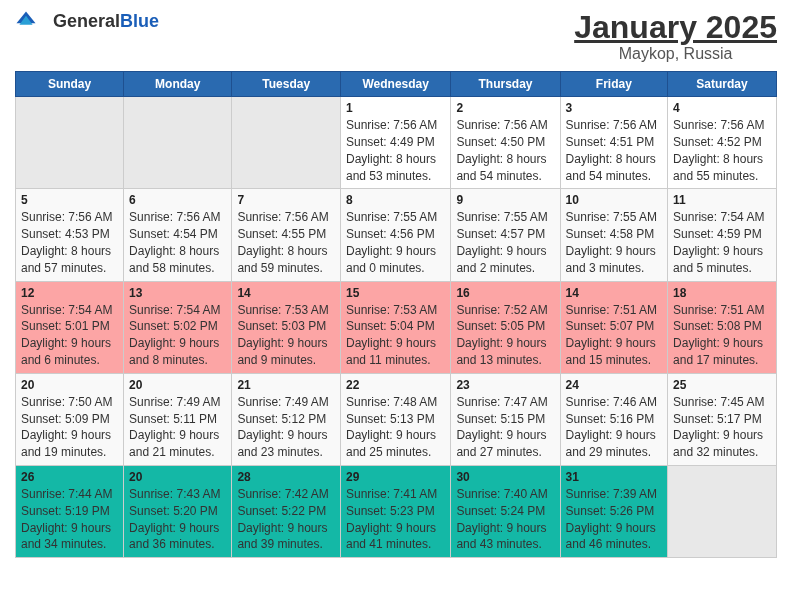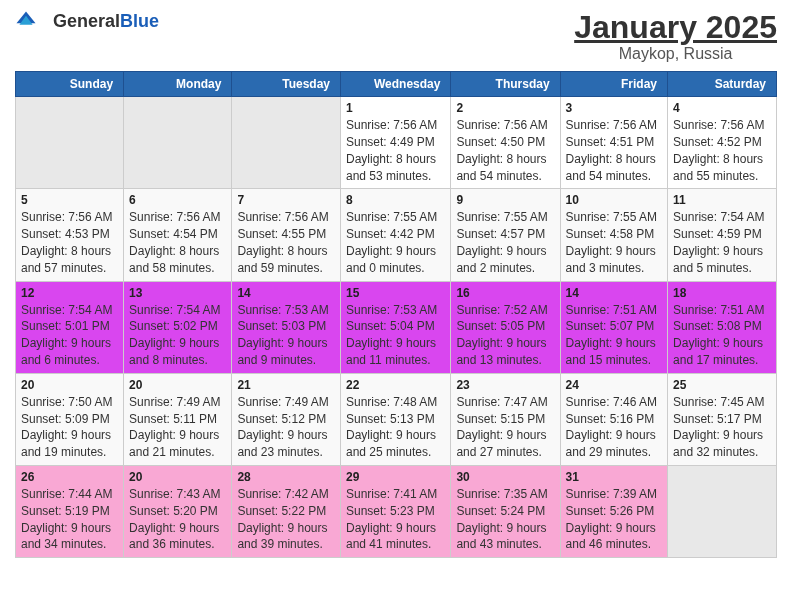--- a/index.html
+++ b/index.html
@@ -57,21 +57,21 @@
       width: 100%;
       border-collapse: collapse;
       border: 1px solid #ccc;
     }
     .calendar th {
       background: #2a6ab0;
       color: #fff;
       font-size: 12px;
       font-weight: bold;
       padding: 5px 10px;
-      text-align: right;
+      text-align: center;
       border: 1px solid #1e5090;
     }
     .calendar td {
       width: 113px;
       min-height: 80px;
       vertical-align: top;
       border: 1px solid #ccc;
       padding: 4px 5px;
       font-size: 10px;
       color: #333;
@@ -90,23 +90,23 @@
       color: #222;
     }
     .day-info {
       line-height: 1.4;
       font-size: 12px;
       color: #333;
     }
     
     .row-1 td { background: #fff; }
     .row-2 td { background: #efefef; }
-    .row-3 td { background: #d946ef; }
+    .row-3 td { background: #fca5a5; }
     .row-4 td { background: #efefef; }
-    .row-5 td { background: #f9a8d4; }
+    .row-5 td { background: #14b8a6; }
     .row-1 td.empty, .row-2 td.empty, .row-3 td.empty, .row-4 td.empty, .row-5 td.empty {
       background: #e8e8e8;
     }
   </style>
 </head>
 <body>
 
 <div class="page">
   <div class="header">
     <div class="logo">
@@ -196,21 +196,21 @@
         <div class="day-info">
           <span>Sunrise: 7:56 AM</span><br>
           <span>Sunset: 4:55 PM</span><br>
           <span>Daylight: 8 hours and 59 minutes.</span>
         </div>
       </td>
           <td>
         <div class="day-number">8</div>
         <div class="day-info">
           <span>Sunrise: 7:55 AM</span><br>
-          <span>Sunset: 4:42 PM</span><br>
+          <span>Sunset: 4:56 PM</span><br>
           <span>Daylight: 9 hours and 0 minutes.</span>
         </div>
       </td>
           <td>
         <div class="day-number">9</div>
         <div class="day-info">
           <span>Sunrise: 7:55 AM</span><br>
           <span>Sunset: 4:57 PM</span><br>
           <span>Daylight: 9 hours and 2 minutes.</span>
         </div>
@@ -377,21 +377,21 @@
         <div class="day-number">29</div>
         <div class="day-info">
           <span>Sunrise: 7:41 AM</span><br>
           <span>Sunset: 5:23 PM</span><br>
           <span>Daylight: 9 hours and 41 minutes.</span>
         </div>
       </td>
           <td>
         <div class="day-number">30</div>
         <div class="day-info">
-          <span>Sunrise: 7:35 AM</span><br>
+          <span>Sunrise: 7:40 AM</span><br>
           <span>Sunset: 5:24 PM</span><br>
           <span>Daylight: 9 hours and 43 minutes.</span>
         </div>
       </td>
           <td>
         <div class="day-number">31</div>
         <div class="day-info">
           <span>Sunrise: 7:39 AM</span><br>
           <span>Sunset: 5:26 PM</span><br>
           <span>Daylight: 9 hours and 46 minutes.</span>

